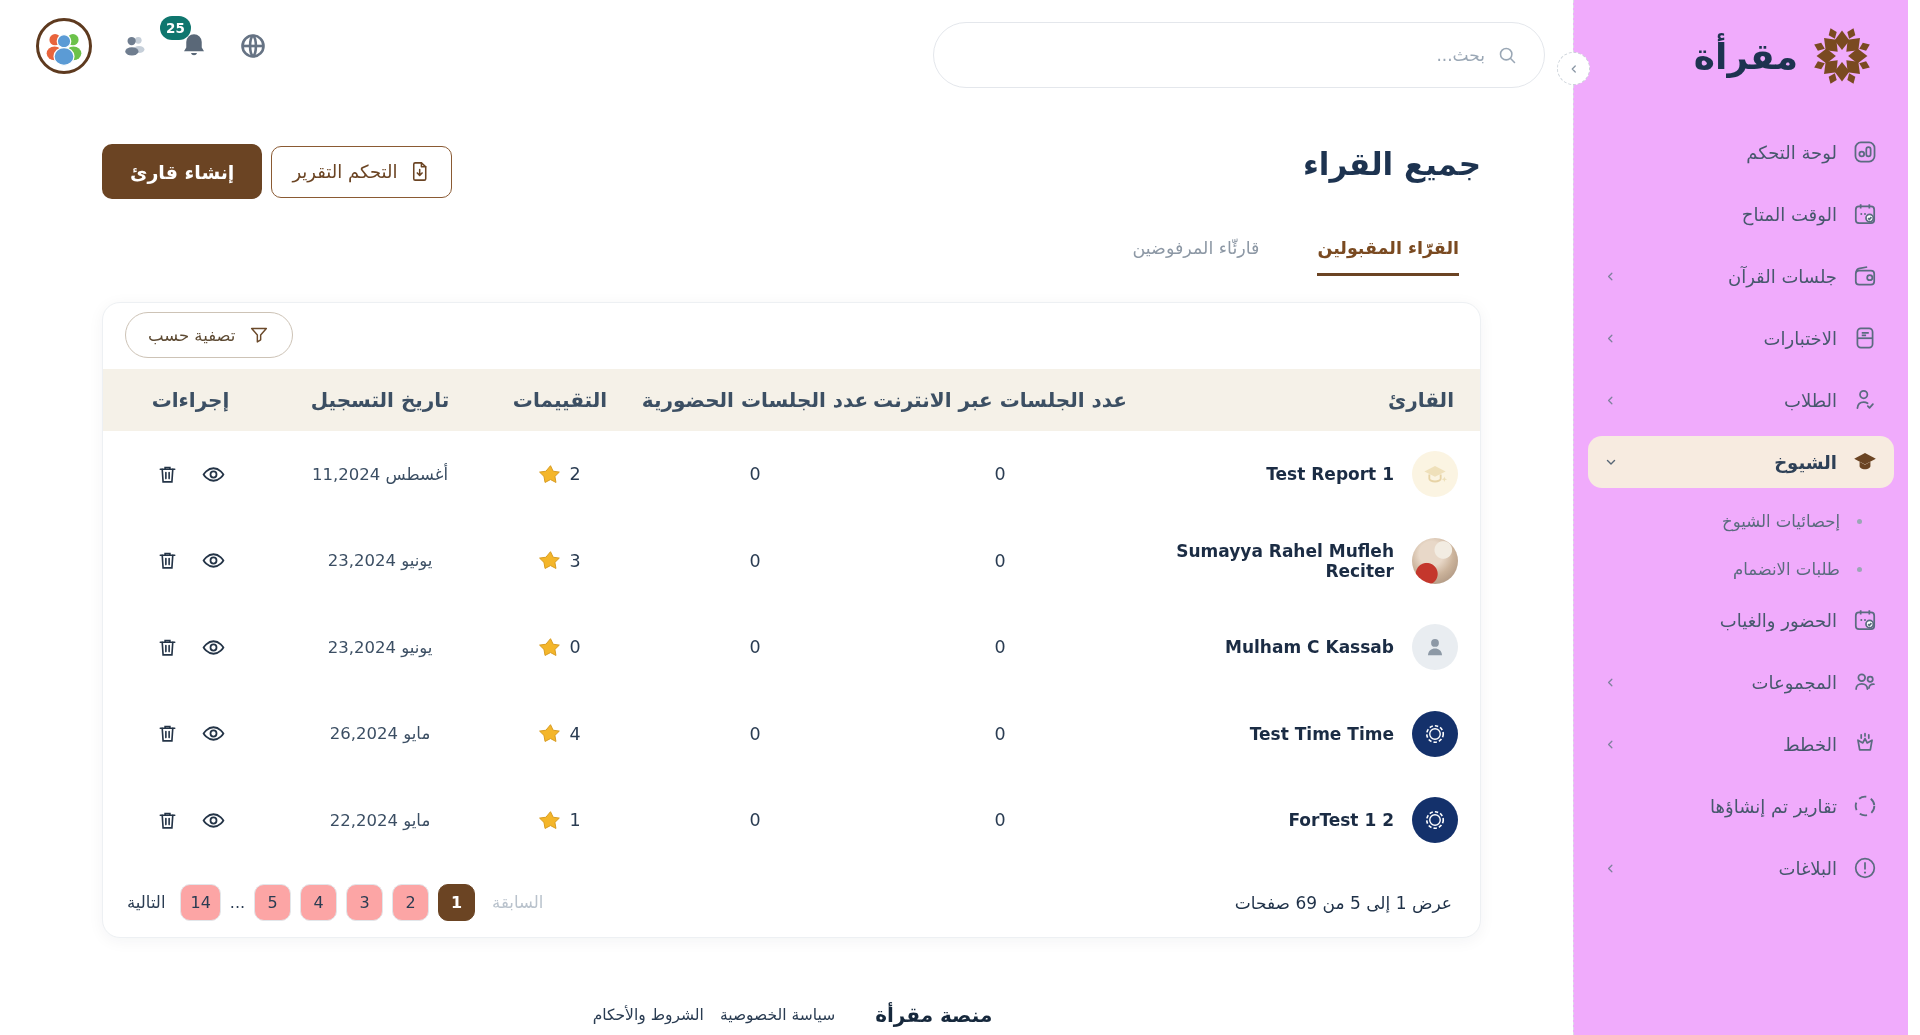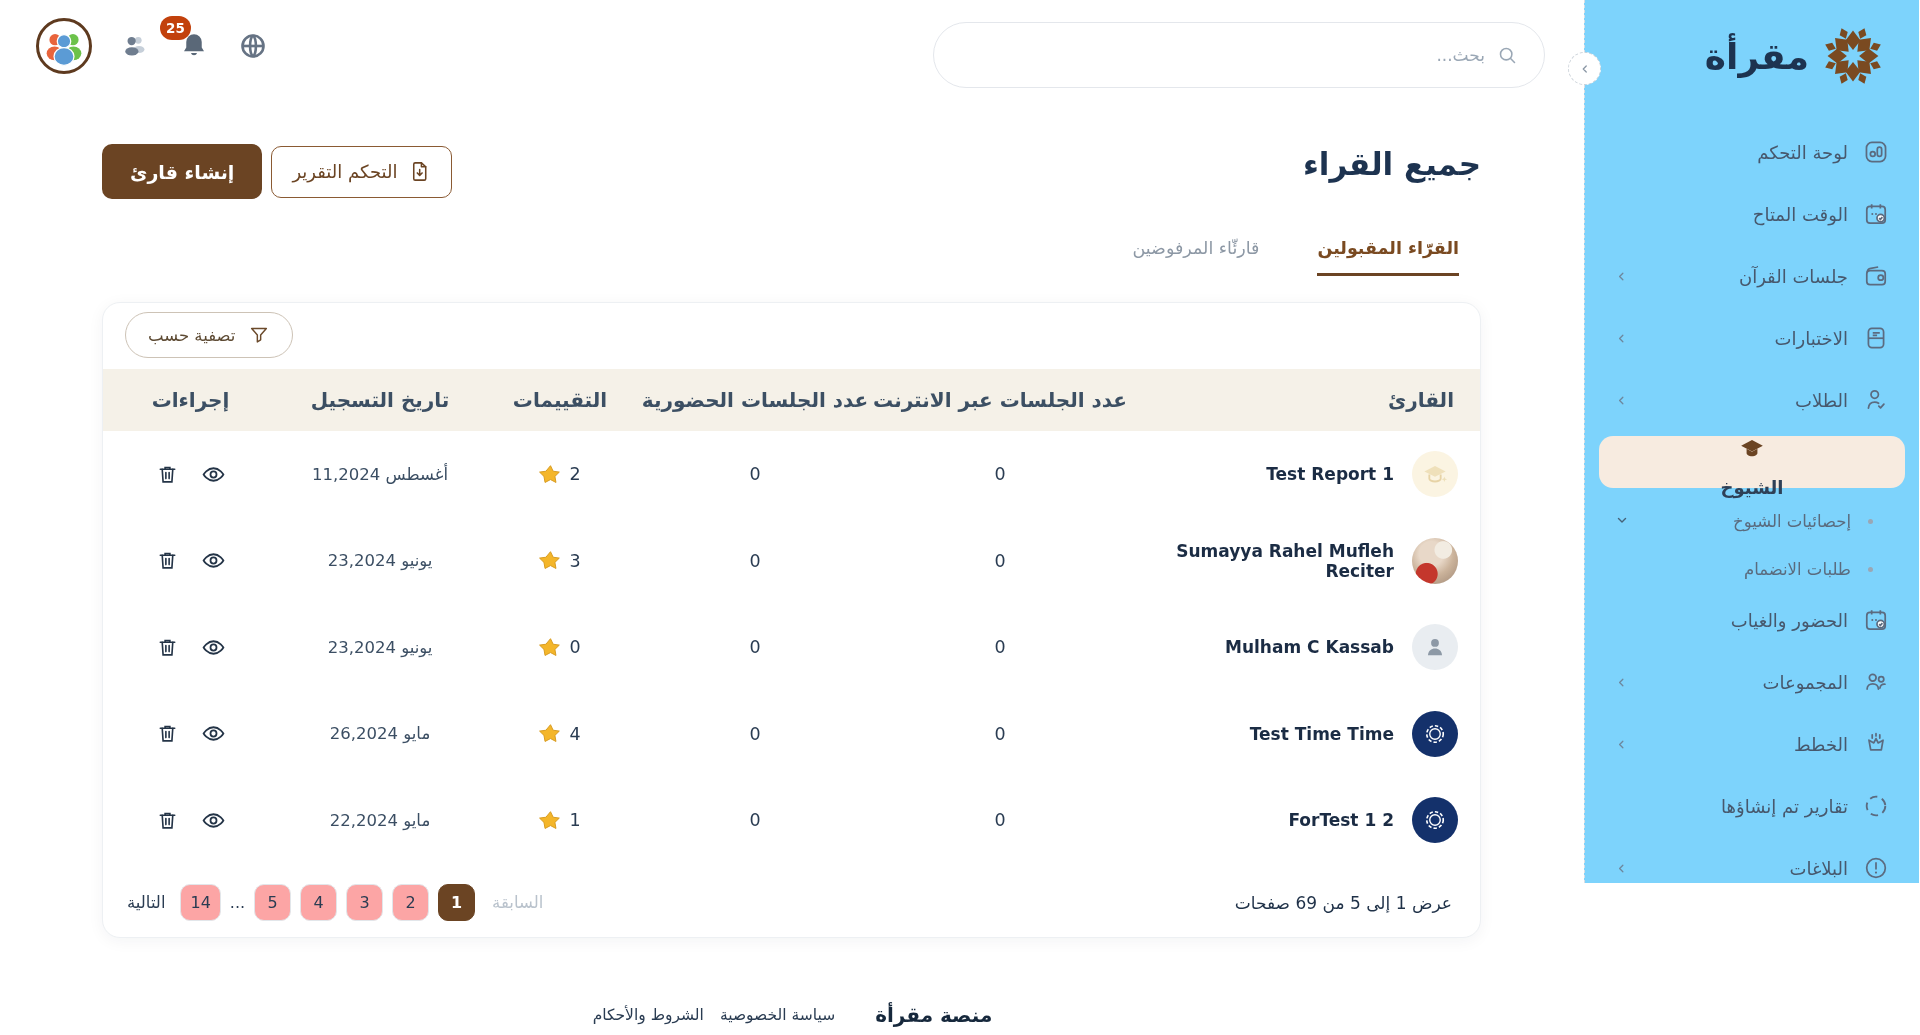--- a/index.html
+++ b/index.html
@@ -4,39 +4,39 @@
 <style>
   * { margin:0; padding:0; box-sizing:border-box; }
   html,body { width:1920px; height:1035px; overflow:hidden; }
   body {
     font-family:"DejaVu Sans","Liberation Sans",sans-serif;
     background:#ffffff; color:#1d3350; direction:rtl; position:relative;
   }
   svg { display:block; }
 
   
-  .sidebar { position:absolute; top:0; right:1px; width:335px; height:883px; background:#7dd3fc; border-left:1px dashed #d9dee5; }
+  .sidebar { position:absolute; top:0; right:12px; width:335px; height:1035px; background:#f0abfc; border-left:1px dashed #d9dee5; }
   .brand { display:flex; align-items:center; gap:12px; padding:24px 34px 0 0; }
   .brand-name { font-size:36px; font-weight:bold; color:#1d3350; }
   .nav { margin-top:38px; display:flex; flex-direction:column; }
   .nav-item { display:flex; align-items:center; height:52px; margin:0 14px 10px; padding:0 16px; border-radius:14px; color:#47586d; font-size:18px; cursor:pointer; gap:15px; }
   .nav-item .chev { margin-inline-start:auto; opacity:.85; }
-  .nav-item.active { background:#f7ebe0; color:#2e4057; font-weight:bold;flex-direction:column; }
+  .nav-item.active { background:#f7ebe0; color:#2e4057; font-weight:bold; }
   .sub-item { display:flex; align-items:center; height:46px; margin:0 30px 2px 14px; padding:0 16px; gap:17px; color:#5a6b7e; font-size:16.5px; cursor:pointer; }
   .sub-item .dot { width:5px; height:5px; border-radius:50%; background:#9aa7b5; flex:0 0 auto; }
   .sub-item.active { color:#1d3350; font-weight:bold; }
   .sub-item.active .dot { width:10px; height:10px; background:#6b4423; }
   .sub-item:last-of-type { margin-bottom:10px; }
   .collapse-btn { position:absolute; top:52px; left:-17px; width:33px; height:33px; border-radius:50%; background:#fff; border:1px dashed #ccd3da; display:flex; align-items:center; justify-content:center; cursor:pointer; }
 
   
   .user-cluster { position:absolute; top:18px; left:36px; display:flex; align-items:center; gap:28px; direction:ltr; }
   .main-avatar { width:56px; height:56px; border-radius:50%; border:3px solid #5e3a1f; background:#fff; display:flex; align-items:center; justify-content:center; cursor:pointer; }
   .icon-btn { position:relative; cursor:pointer; display:flex; align-items:center; justify-content:center; }
-  .badge { position:absolute; top:-14px; left:-18px; min-width:30px; height:24px; border-radius:13px; background:#c2410c; color:#fff; font-size:13.5px; font-weight:bold; display:flex; align-items:center; justify-content:center; padding:0 6px; }
+  .badge { position:absolute; top:-14px; left:-18px; min-width:30px; height:24px; border-radius:13px; background:#0f766e; color:#fff; font-size:13.5px; font-weight:bold; display:flex; align-items:center; justify-content:center; padding:0 6px; }
   .search { position:absolute; top:22px; left:933px; width:612px; height:66px; background:#fff; border:1px solid #e4e7ec; border-radius:33px; display:flex; align-items:center; padding:0 26px; gap:12px; }
   .search input { border:none; outline:none; background:transparent; width:100%; font-size:17px; color:#44556a; font-family:inherit; text-align:right; }
   .search input::placeholder { color:#9aa7b5; }
 
   
   .content { position:absolute; top:110px; left:102px; width:1381px; height:925px; }
   .page-title { position:absolute; top:36px; right:2px; font-size:31px; font-weight:bold; color:#1d3350; }
   .actions { position:absolute; top:34px; left:0; display:flex; gap:9px; direction:ltr; align-items:center; }
   .btn-primary { height:55px; padding:0 28px; background:#6b4423; color:#fff; border:none; border-radius:10px; font-size:19px; font-weight:bold; font-family:inherit; cursor:pointer; }
   .btn-outline { height:52px; padding:0 20px; background:#fff; color:#6b4423; border:1px solid #8a5a33; border-radius:10px; font-size:18px; font-family:inherit; cursor:pointer; display:flex; align-items:center; gap:11px; direction:rtl; }

